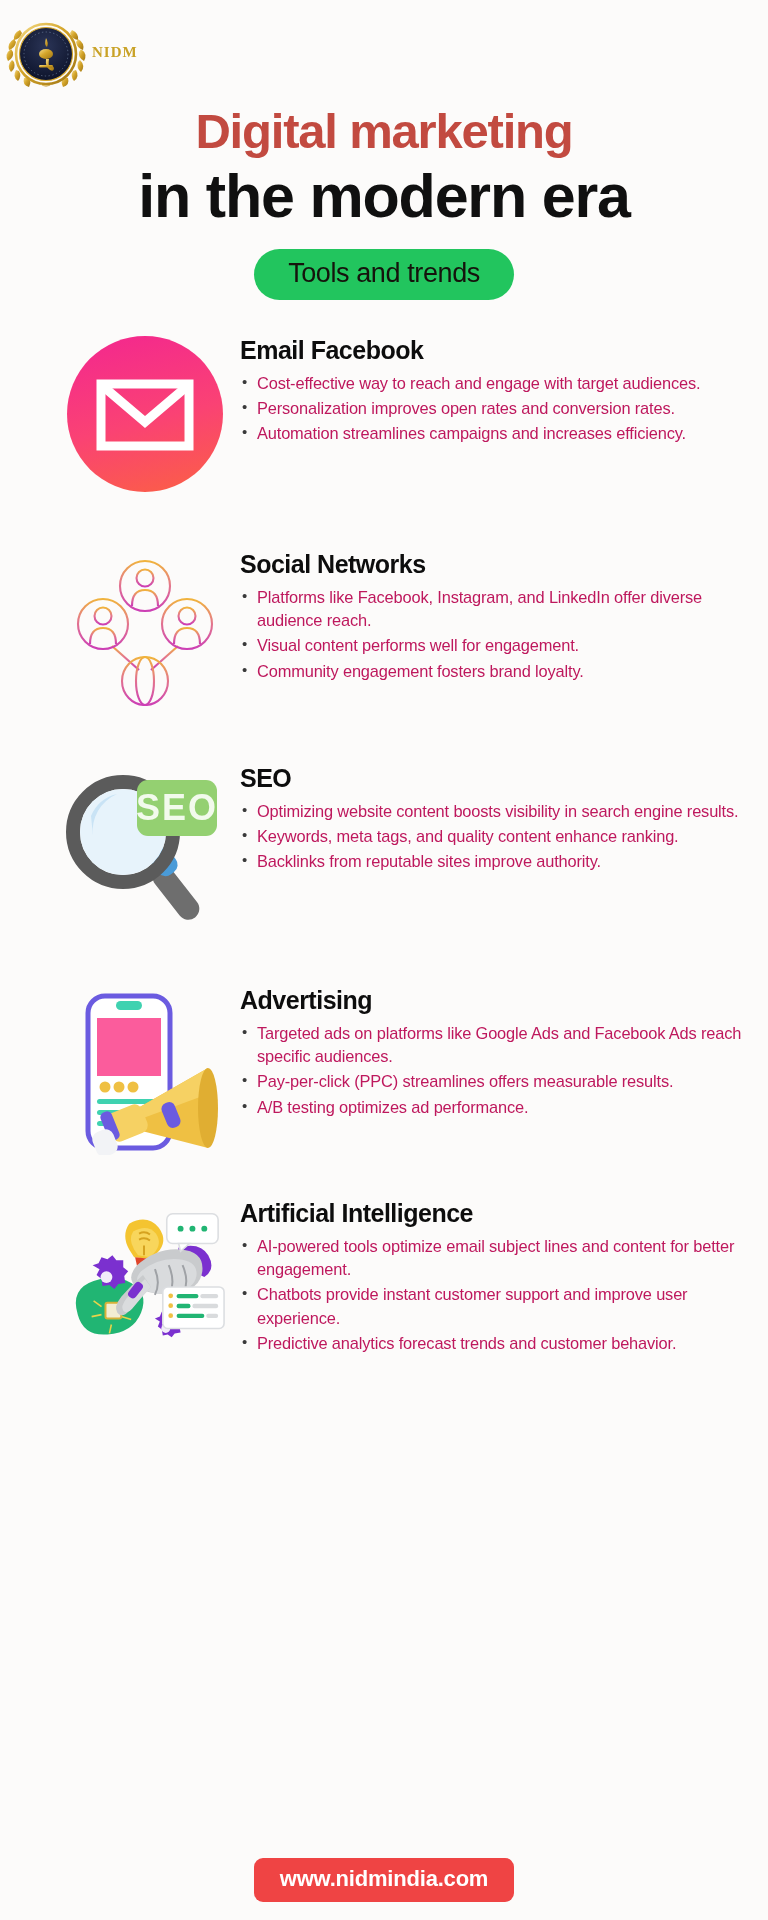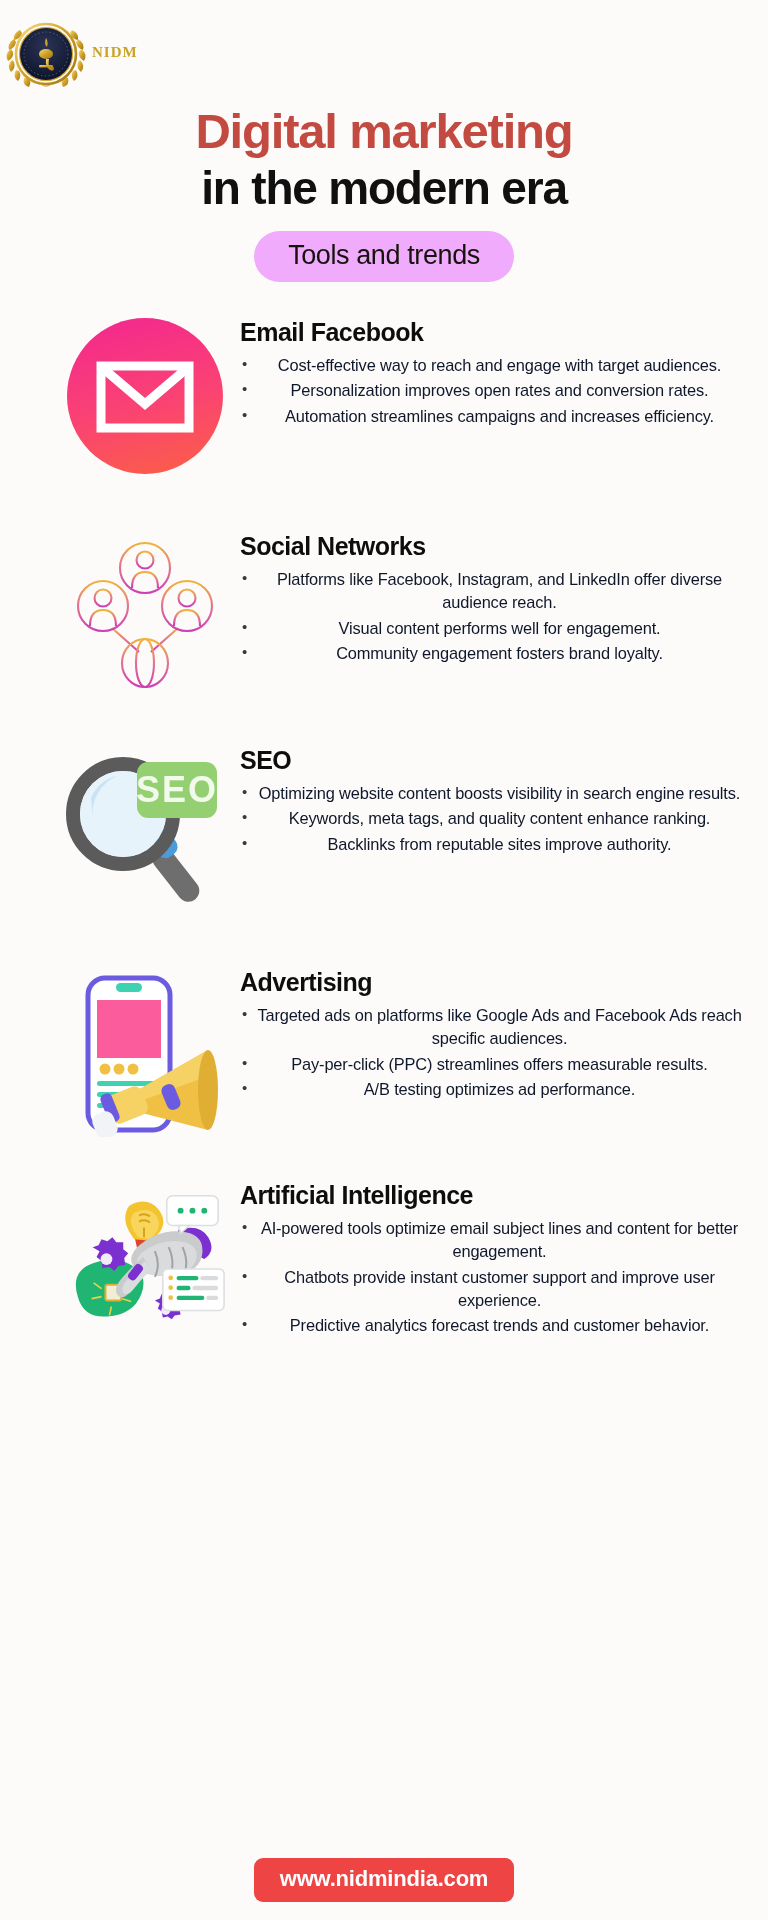--- a/index.html
+++ b/index.html
@@ -41,34 +41,34 @@
   
   .title-block { text-align: center; margin-top: 8px; }
   .title-line1 {
     font-size: 49px;
     font-weight: bold;
     color: #c24a40;
     letter-spacing: -1.2px;
     line-height: 1.12;
   }
   .title-line2 {
-    font-size: 46px;
+    font-size: 61px;
     font-weight: bold;
     color: #101010;
     letter-spacing: -1.2px;
     line-height: 1.18;
     margin-top: 2px;
   }
   .badge-row {
     display: flex;
     justify-content: center;
     margin-top: 16px;
   }
   .badge {
-    background: #f0abfc;
+    background: #22c55e;
     border-radius: 26px;
     padding: 9px 34px 11px 34px;
     font-size: 27px;
     color: #15130c;
     letter-spacing: -0.4px;
   }
 
   
   .section {
     display: flex;
@@ -91,24 +91,23 @@
     color: #0d0d0d;
     letter-spacing: -0.5px;
     margin-bottom: 7px;
   }
   .bullets { list-style: none; }
   .bullets li {
     position: relative;
     padding-left: 17px;
     font-size: 16.4px;
     line-height: 1.42;
-    color: #0f172a;
+    color: #be185d;
     margin-bottom: 2px;
     letter-spacing: -0.15px;
-    text-align: center;
   }
   .bullets li::before {
     content: "•";
     position: absolute;
     left: 2px;
     top: -1px;
     font-size: 15px;
     color: #3a3a3a;
   }
 

